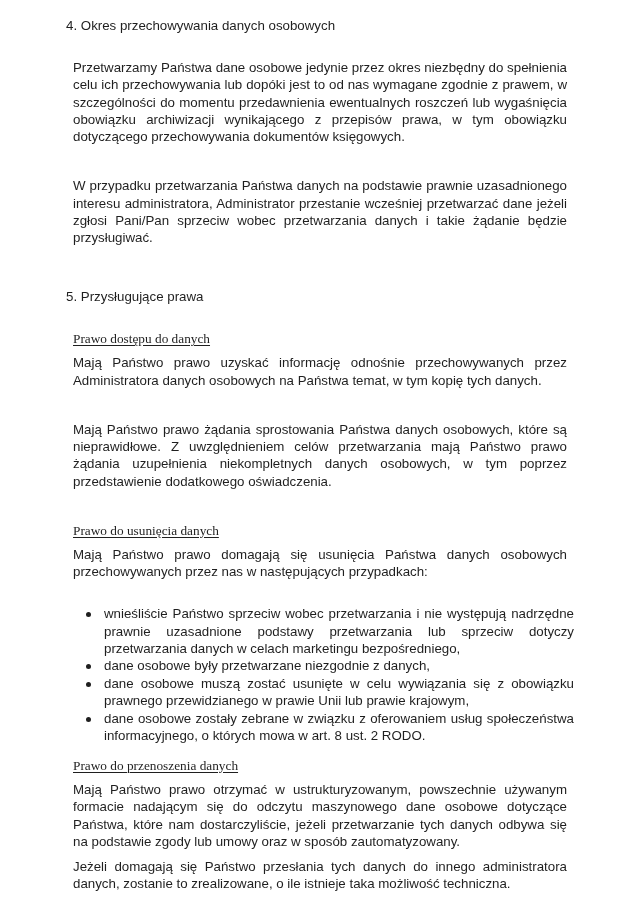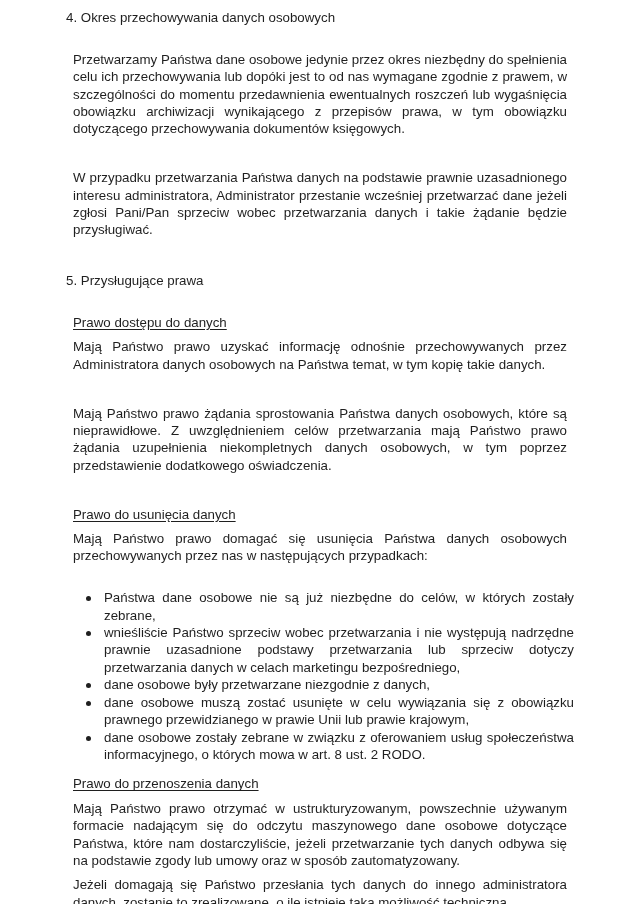--- a/index.html
+++ b/index.html
@@ -4,24 +4,24 @@
   <style>
     html, body { margin: 0; padding: 0; background: #ffffff; }
     body {
       width: 640px; height: 904px; overflow: hidden; position: relative;
       font-family: "Liberation Sans", sans-serif;
       color: #1f1f1f;
       font-size: 13.3px;
       line-height: 17.4px;
     }
     .page { position: absolute; left: 66px; top: 0px; width: 508px; }
-    .heading { margin: 0; padding-top: 9px; }
+    .heading { margin: 0; padding-top: 17px; }
     p { margin: 7px; text-align: justify; text-align-last: left; }
     .gap { height: 17.4px; }
-    .sub { text-decoration: underline; text-underline-offset: 2px; }
+    .sub { text-decoration: underline; text-underline-offset: 2px; font-family: Liberation Serif, serif; }
     ul { margin: 0; padding: 0; list-style: none; }
     ul li { position: relative; padding-left: 38px; text-align: justify; text-align-last: left; }
     ul li::before {
       content: ""; position: absolute; left: 20px; top: 7px;
       width: 5px; height: 5px; border-radius: 50%; background: #1f1f1f;
     }
     .small-gap { height: 5px; }
   </style>
 </head>
 <body>
@@ -30,31 +30,30 @@
   <p class="heading">4. Okres przechowywania danych osobowych</p>
   <div class="gap"></div>
   <p>Przetwarzamy Państwa dane osobowe jedynie przez okres niezbędny do spełnienia celu ich przechowywania lub dopóki jest to od nas wymagane zgodnie z prawem, w szczególności do momentu przedawnienia ewentualnych roszczeń lub wygaśnięcia obowiązku archiwizacji wynikającego z przepisów prawa, w tym obowiązku dotyczącego przechowywania dokumentów księgowych.</p>
   <div class="gap"></div>
   <p>W przypadku przetwarzania Państwa danych na podstawie prawnie uzasadnionego interesu administratora, Administrator przestanie wcześniej przetwarzać dane jeżeli zgłosi Pani/Pan sprzeciw wobec przetwarzania danych i takie żądanie będzie przysługiwać.</p>
   <div class="gap"></div>
   <p class="heading">5. Przysługujące prawa</p>
   <div class="gap"></div>
 
   <p class="sub">Prawo dostępu do danych</p>
-  <p>Mają Państwo prawo uzyskać informację odnośnie przechowywanych przez Administratora danych osobowych na Państwa temat, w tym kopię takie danych.</p>
+  <p>Mają Państwo prawo uzyskać informację odnośnie przechowywanych przez Administratora danych osobowych na Państwa temat, w tym kopię tych danych.</p>
   <div class="gap"></div>
 
   <p>Mają Państwo prawo żądania sprostowania Państwa danych osobowych, które są nieprawidłowe. Z uwzględnieniem celów przetwarzania mają Państwo prawo żądania uzupełnienia niekompletnych danych osobowych, w tym poprzez przedstawienie dodatkowego oświadczenia.</p>
   <div class="gap"></div>
 
   <p class="sub">Prawo do usunięcia danych</p>
-  <p>Mają Państwo prawo domagać się usunięcia Państwa danych osobowych przechowywanych przez nas w następujących przypadkach:</p>
+  <p>Mają Państwo prawo domagają się usunięcia Państwa danych osobowych przechowywanych przez nas w następujących przypadkach:</p>
   <div class="gap"></div>
   <ul>
-    <li>Państwa dane osobowe nie są już niezbędne do celów, w których zostały zebrane,</li>
     <li>wnieśliście Państwo sprzeciw wobec przetwarzania i nie występują nadrzędne prawnie uzasadnione podstawy przetwarzania lub sprzeciw dotyczy przetwarzania danych w celach marketingu bezpośredniego,</li>
     <li>dane osobowe były przetwarzane niezgodnie z danych,</li>
     <li>dane osobowe muszą zostać usunięte w celu wywiązania się z obowiązku prawnego przewidzianego w prawie Unii lub prawie krajowym,</li>
     <li>dane osobowe zostały zebrane w związku z oferowaniem usług społeczeństwa informacyjnego, o których mowa w art. 8 ust. 2 RODO.</li>
   </ul>
   <div class="small-gap"></div>
 
   <p class="sub">Prawo do przenoszenia danych</p>
   <p>Mają Państwo prawo otrzymać w ustrukturyzowanym, powszechnie używanym formacie nadającym się do odczytu maszynowego dane osobowe dotyczące Państwa, które nam dostarczyliście, jeżeli przetwarzanie tych danych odbywa się na podstawie zgody lub umowy oraz w sposób zautomatyzowany.</p>
   <p>Jeżeli domagają się Państwo przesłania tych danych do innego administratora danych, zostanie to zrealizowane, o ile istnieje taka możliwość techniczna.</p>

